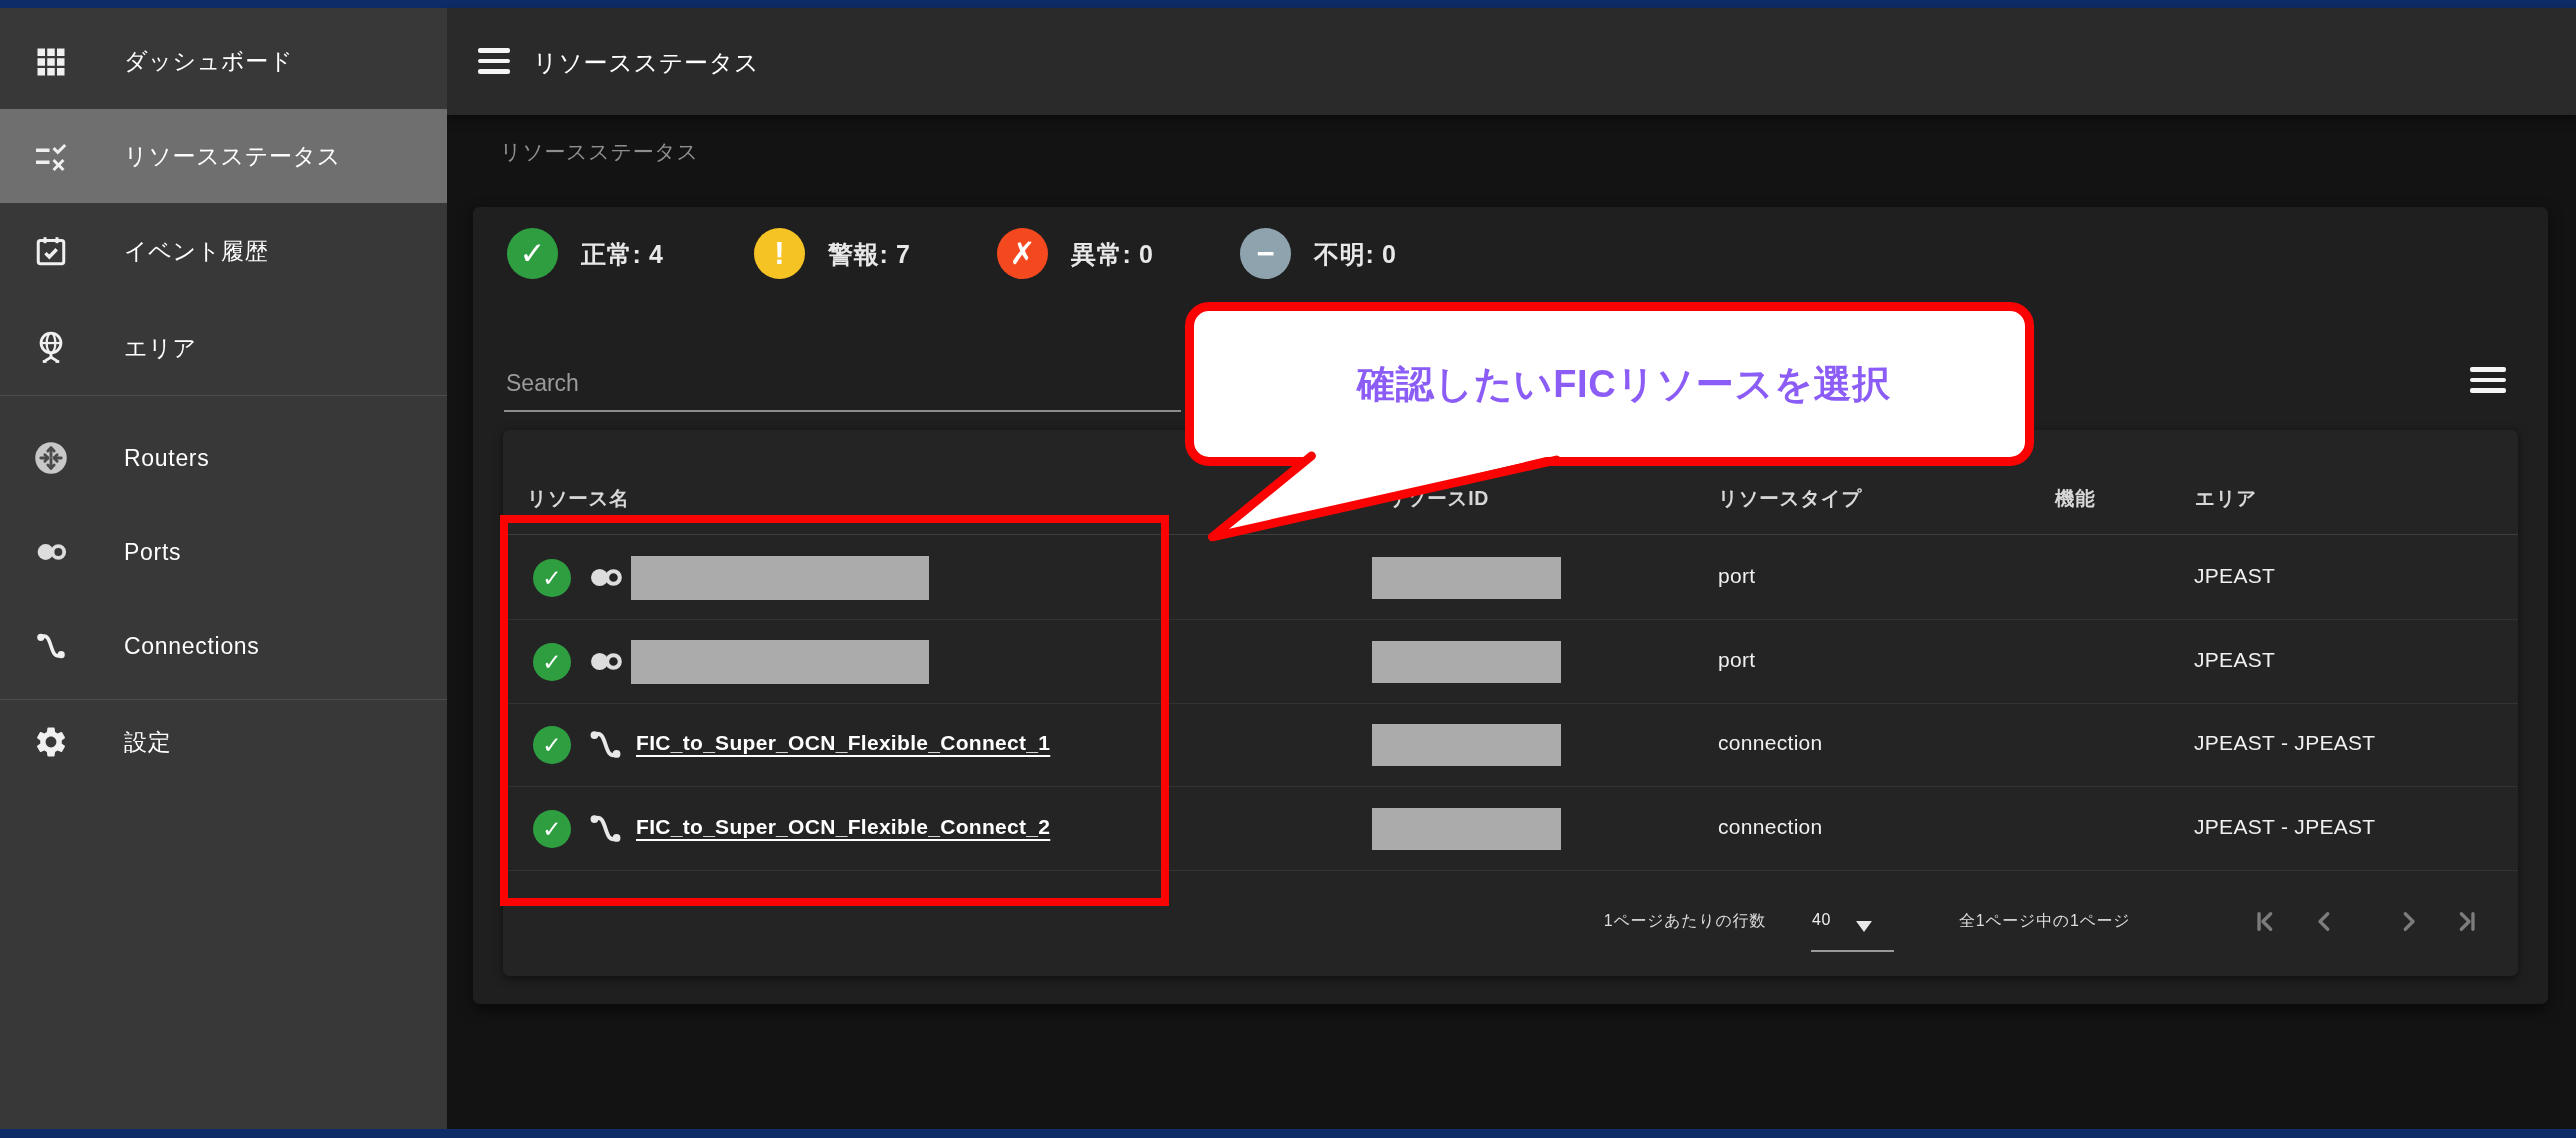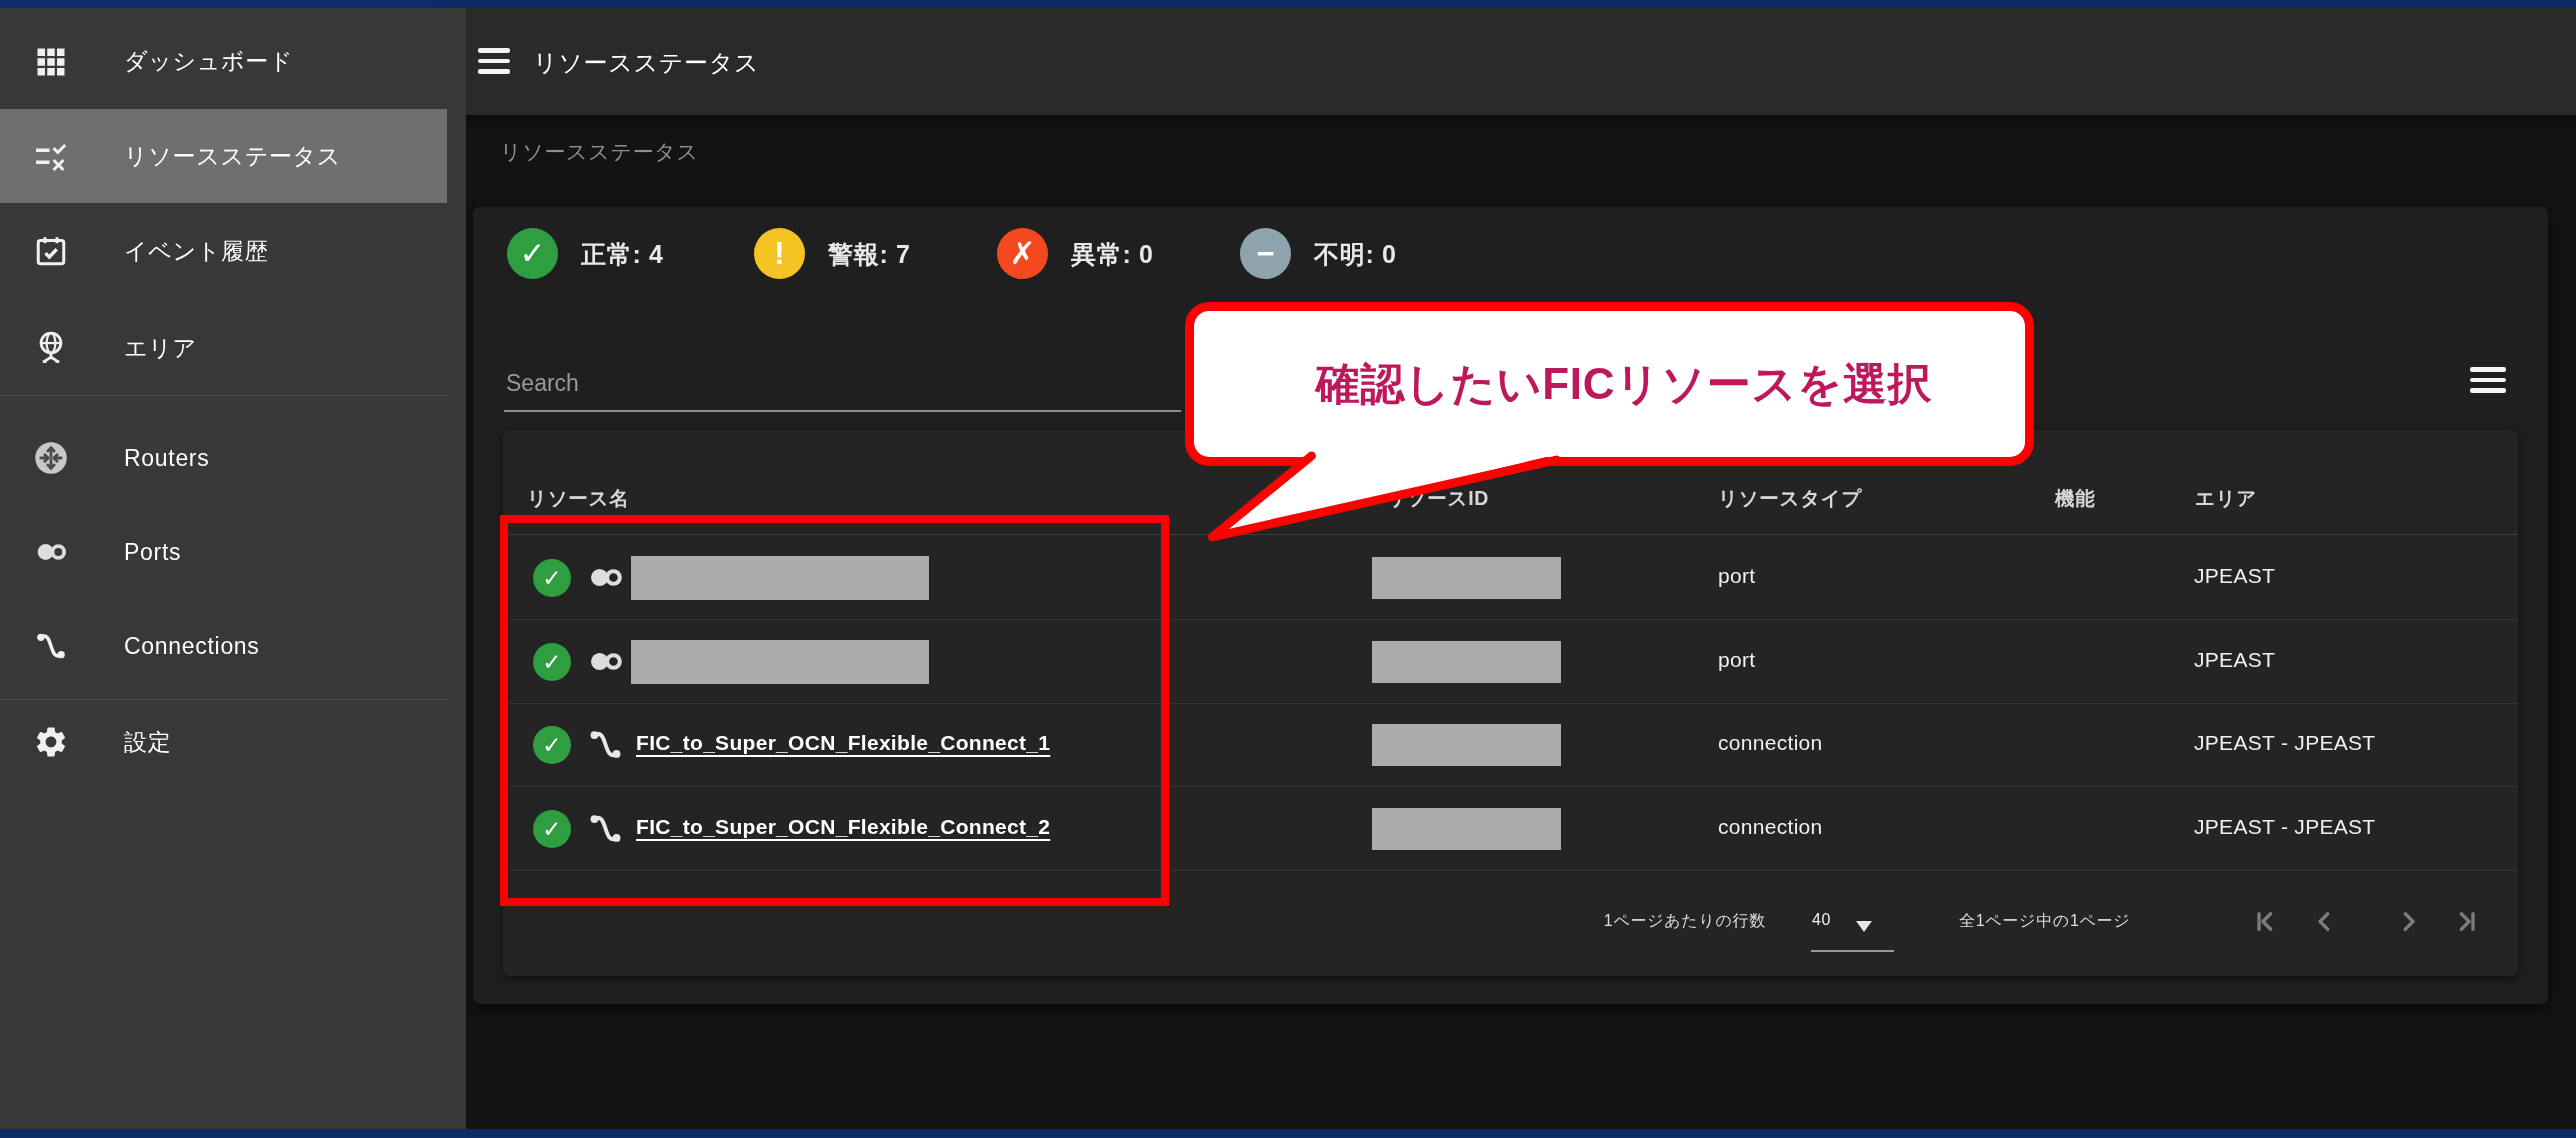--- a/index.html
+++ b/index.html
@@ -3,21 +3,21 @@
 <meta charset="utf-8">
 <style>
   html,body{margin:0;padding:0;}
   body{width:2576px;height:1139px;background:#131313;overflow:hidden;position:relative;
        font-family:"Liberation Sans","DejaVu Sans",sans-serif;}
   .abs{position:absolute;}
   
   .top-strip{left:0;top:0;width:2576px;height:8px;background:#0E2C68;}
   .bottom-strip{left:0;top:1129px;width:2576px;height:10px;background:#0E2C68;z-index:20;}
   
-  .sidebar{left:0;top:8px;width:447px;height:1121px;background:#383838;z-index:3;padding-left:19px;}
+  .sidebar{left:0;top:8px;width:447px;height:1121px;background:#383838;z-index:3;}
   .side-item{position:absolute;left:0;width:447px;height:94px;display:flex;align-items:center;cursor:pointer;}
   .side-item.selected{background:#6F6F6F;}
   .side-icon{position:absolute;left:32px;width:38px;height:38px;display:flex;align-items:center;justify-content:center;color:#F0F0F0;}
   .side-icon svg{width:36px;height:36px;}
   .side-label{position:absolute;left:124px;font-size:23px;color:#FFFFFF;letter-spacing:0.7px;}
   .side-divider{position:absolute;left:0;width:447px;height:1.3px;background:#4D4D4D;}
   
   .topbar{left:447px;top:8px;width:2129px;height:107px;background:#2A2A2A;box-shadow:0 4px 9.4px rgba(0,0,0,.5);z-index:2;}
   .hamburger{position:absolute;left:31px;top:40px;width:32px;height:25.5px;cursor:pointer;}
   .hamburger i,.filterburger i{display:block;height:4.7px;background:#F5F5F5;border-radius:2px;margin-bottom:6px;}
@@ -50,21 +50,21 @@
   
   .pg-label{position:absolute;top:911px;font-size:16px;color:#DDDDDD;letter-spacing:0.7px;}
   .pg-underline{left:1811px;top:950px;width:83px;height:2px;background:#9A9A9A;}
   .pg-caret{left:1856px;top:921px;width:0;height:0;border-left:8.7px solid transparent;border-right:8.7px solid transparent;border-top:11.4px solid #E8E8E8;cursor:pointer;}
   .pg-nav{position:absolute;top:906px;width:31px;height:31px;color:#7C7C7C;cursor:pointer;}
   .pg-nav svg{width:31px;height:31px;}
   
   .red-rect{left:500px;top:515px;width:669px;height:391px;border:8.7px solid #FB0303;box-sizing:border-box;z-index:5;}
   .callout-bubble{left:1185px;top:302px;width:849px;height:164px;background:#FFFFFF;border:9.4px solid #FB0303;border-radius:24px;
                   box-sizing:border-box;z-index:6;display:flex;align-items:center;justify-content:center;}
-  .callout-text{font-size:44px;font-weight:bold;color:#be185d;letter-spacing:0.7px;white-space:nowrap;margin-left:29px;}
+  .callout-text{font-size:38px;font-weight:bold;color:#8b5cf6;letter-spacing:0.7px;white-space:nowrap;margin-left:29px;}
   .callout-tail{left:1181px;top:401px;width:470px;height:154px;z-index:7;pointer-events:none;}
 </style>
 </head>
 <body>
 
 <div id="app">
 
   <div class="abs top-strip"></div>
 
   <nav class="abs sidebar">

